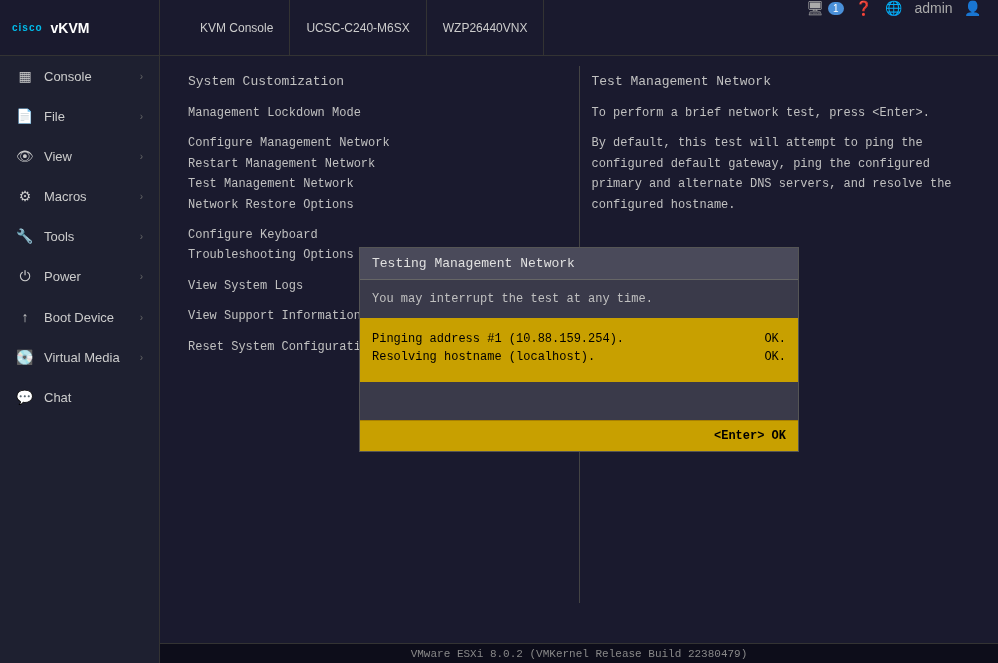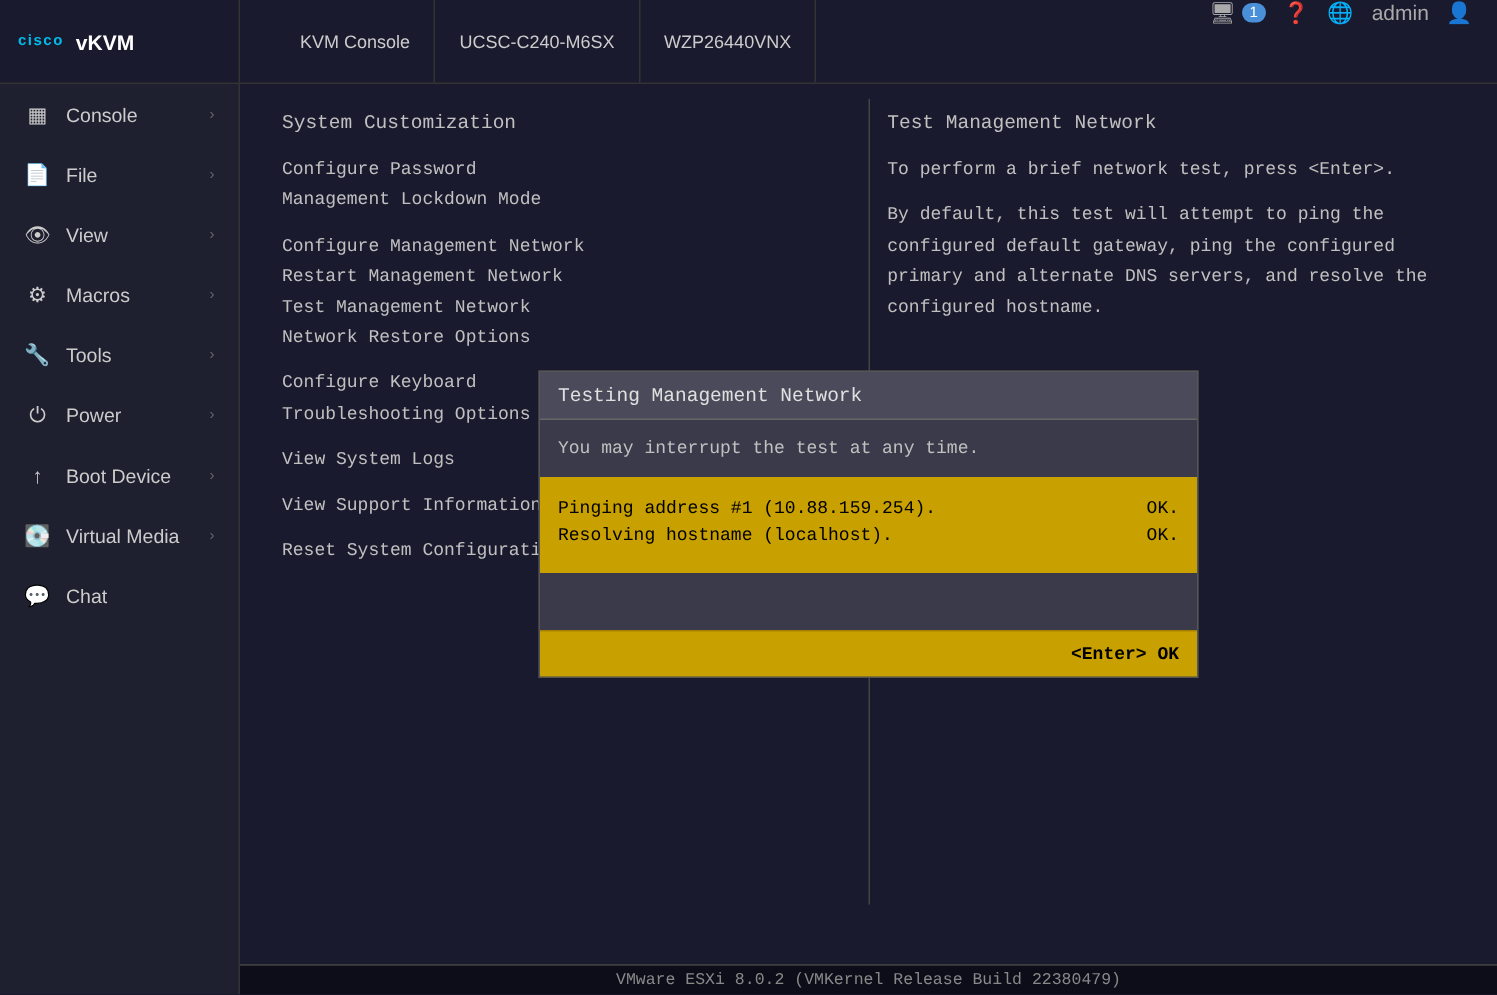--- a/index.html
+++ b/index.html
@@ -116,21 +116,21 @@
       flex: 1;
       background: #0a0a14;
       display: flex;
       flex-direction: column;
       position: relative;
     }
 
     
     .kvm-screen {
       flex: 1;
-      background: #737373;
+      background: #fca5a5;
       position: relative;
       overflow: hidden;
     }
     .kvm-terminal {
       width: 100%;
       height: 100%;
       background: #1a1a2e;
       color: #c0c0c0;
       font-family: 'Courier New', monospace;
       font-size: 13px;
@@ -321,21 +321,20 @@
 
   <div class="content">
 
     <div class="kvm-screen">
       <div class="kvm-terminal">
 
         <div style="display:flex; height: calc(100% - 30px);">
 
           <div style="flex:1; padding: 8px 12px;">
             <div class="esxi-title">System Customization</div>
-            <div class="esxi-menu-item">Configure Password</div>
             <div class="esxi-menu-item">Management Lockdown Mode</div>
             <div style="height:10px;"></div>
             <div class="esxi-menu-item">Configure Management Network</div>
             <div class="esxi-menu-item">Restart Management Network</div>
             <div class="esxi-menu-item">Test Management Network</div>
             <div class="esxi-menu-item">Network Restore Options</div>
             <div style="height:10px;"></div>
             <div class="esxi-menu-item">Configure Keyboard</div>
             <div class="esxi-menu-item">Troubleshooting Options</div>
             <div style="height:10px;"></div>

